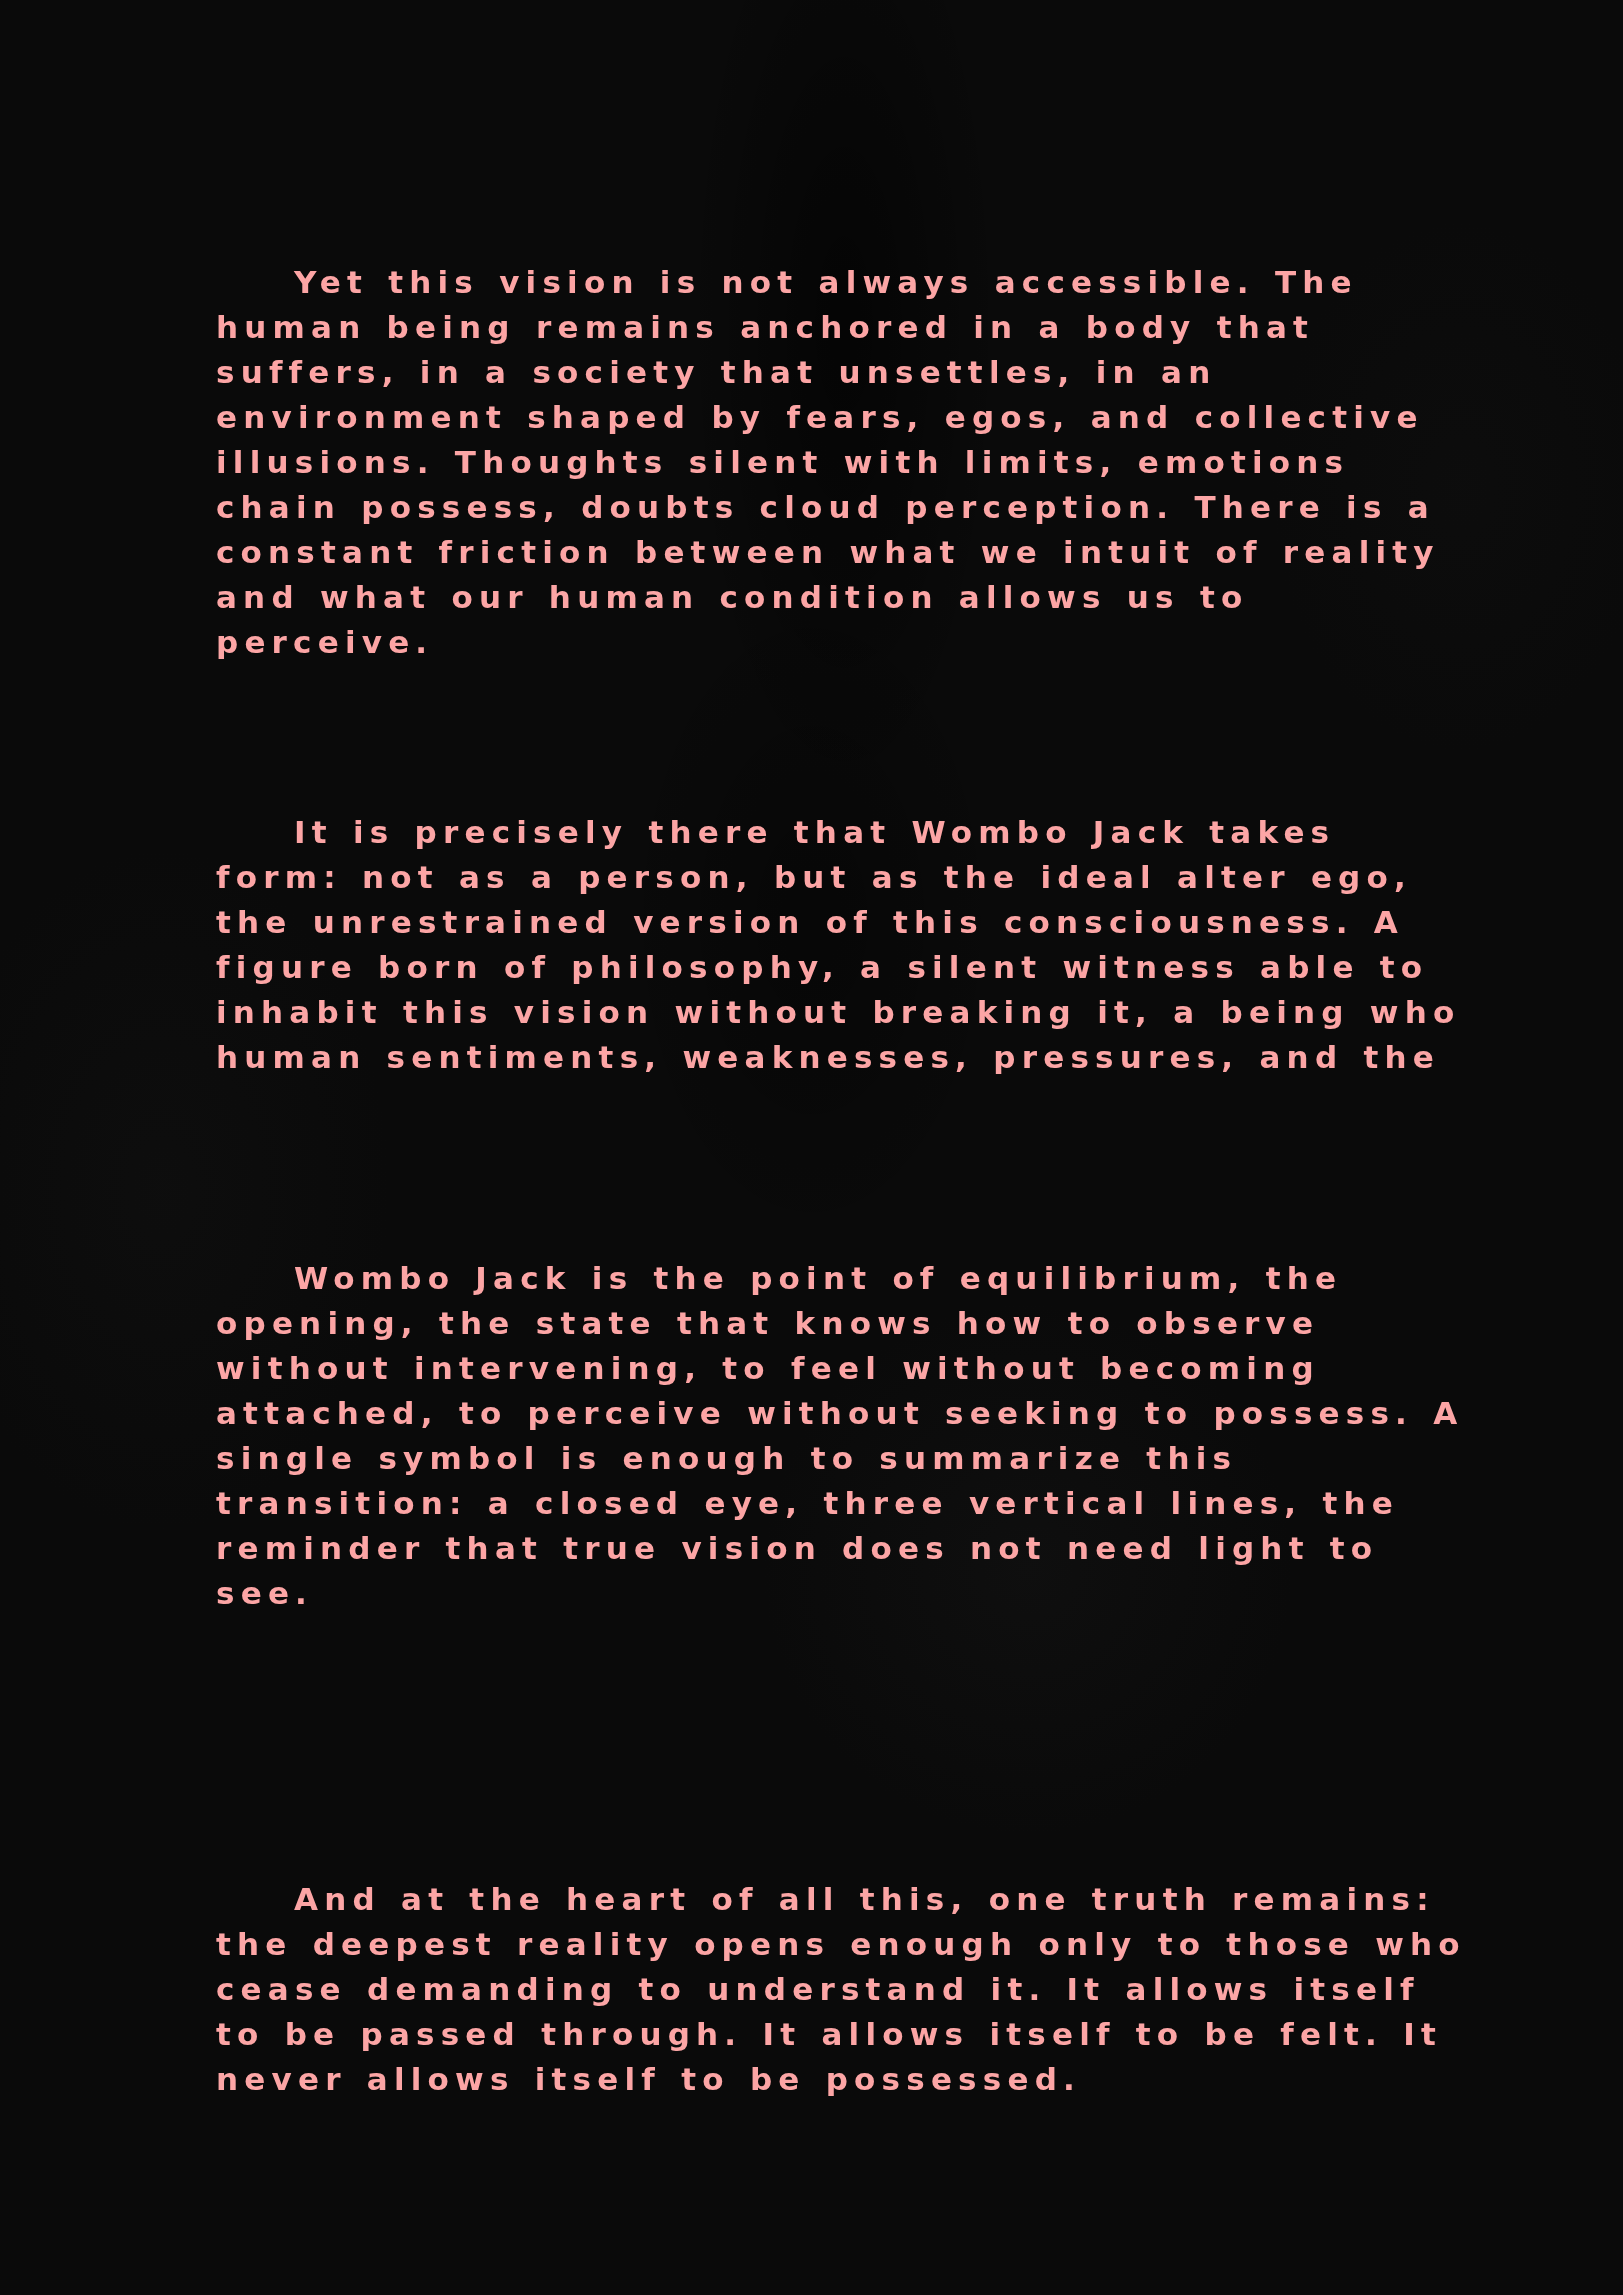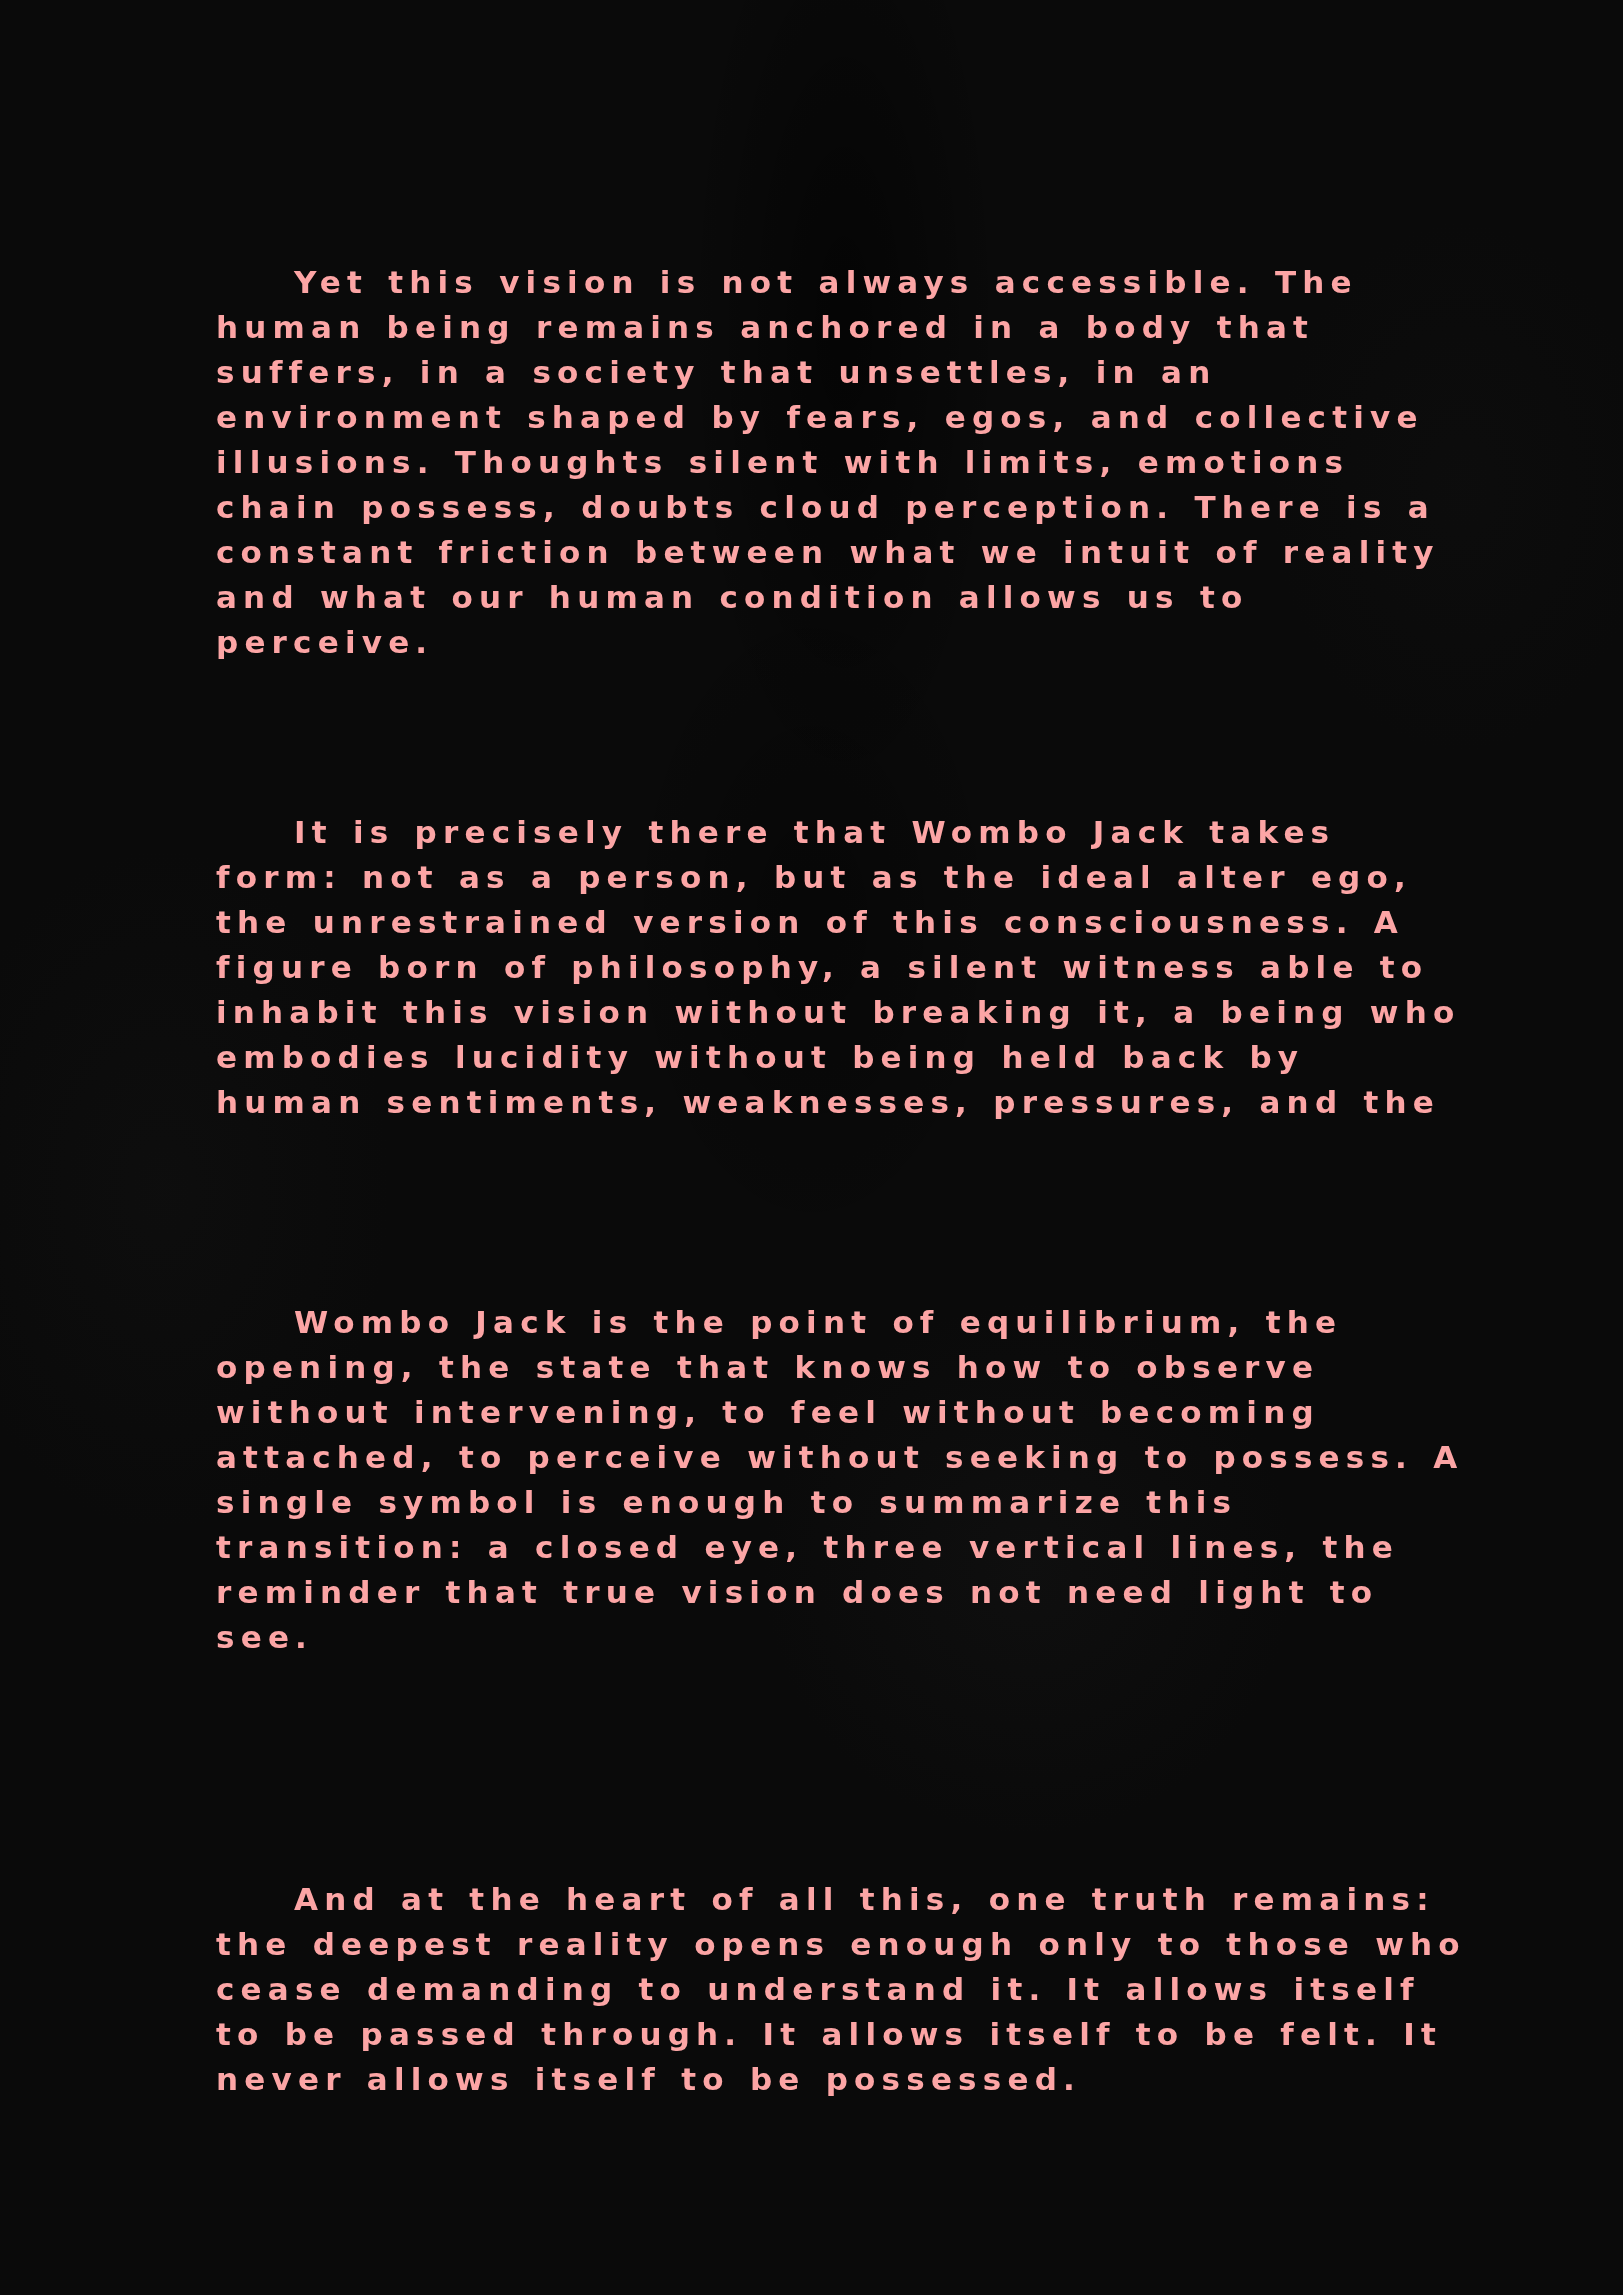--- a/index.html
+++ b/index.html
@@ -62,25 +62,24 @@
   <span class="line">and what our human condition allows us to</span>
   <span class="line">perceive.</span>
 </p>
 
 <p class="para" style="top:802px;margin-top:8px;">
   <span class="line indent">It is precisely there that Wombo Jack takes</span>
   <span class="line">form: not as a person, but as the ideal alter ego,</span>
   <span class="line">the unrestrained version of this consciousness. A</span>
   <span class="line">figure born of philosophy, a silent witness able to</span>
   <span class="line">inhabit this vision without breaking it, a being who</span>
-  <span class="line">embodies lucidity without being held back by</span>
   <span class="line">human sentiments, weaknesses, pressures, and the</span>
 </p>
 
-<p class="para" style="top:1300px;">
+<p class="para" style="top:1256px;">
   <span class="line indent">Wombo Jack is the point of equilibrium, the</span>
   <span class="line">opening, the state that knows how to observe</span>
   <span class="line">without intervening, to feel without becoming</span>
   <span class="line">attached, to perceive without seeking to possess. A</span>
   <span class="line">single symbol is enough to summarize this</span>
   <span class="line">transition: a closed eye, three vertical lines, the</span>
   <span class="line">reminder that true vision does not need light to</span>
   <span class="line">see.</span>
 </p>
 

